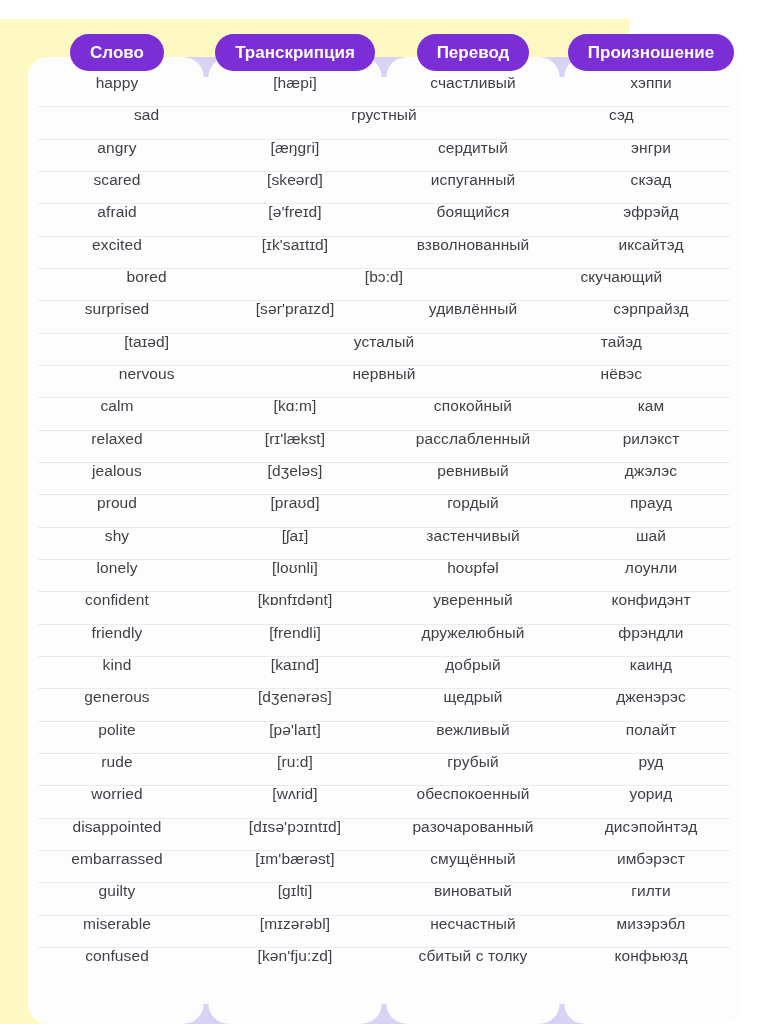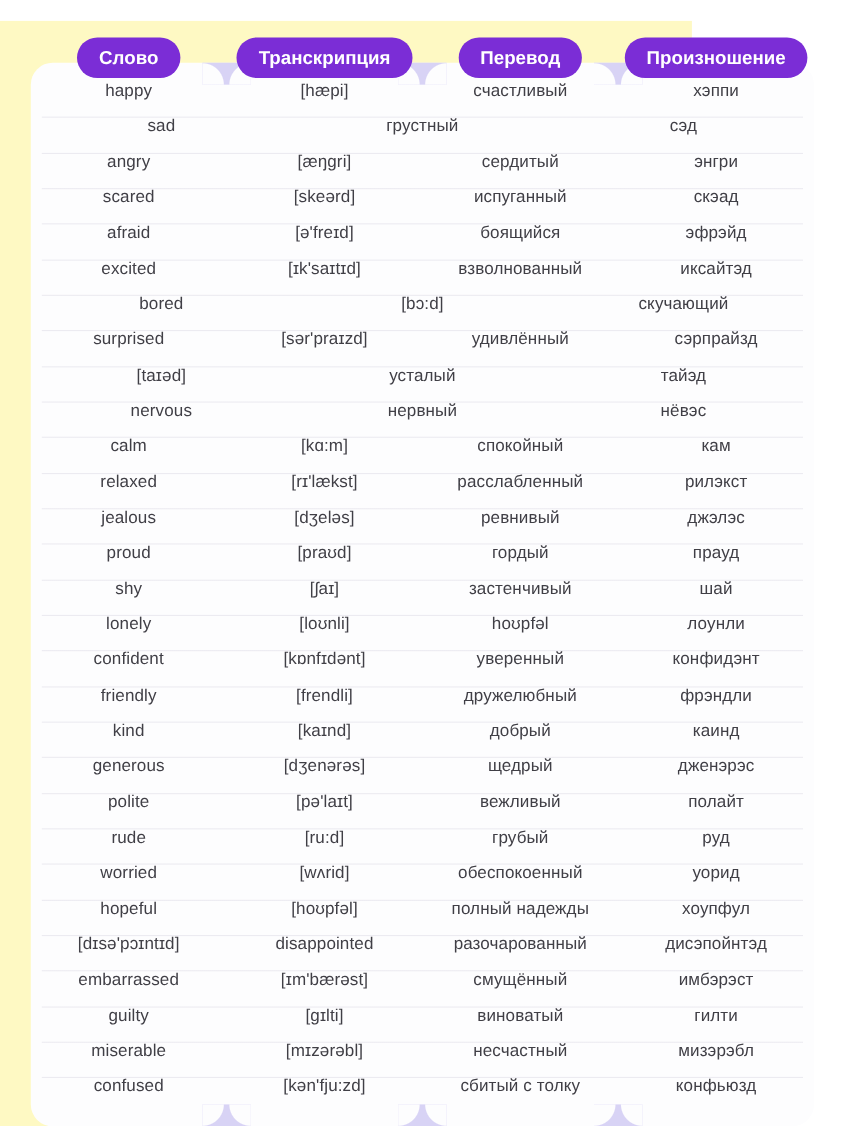--- a/index.html
+++ b/index.html
@@ -232,28 +232,22 @@
           <div class="cell">грубый</div>
           <div class="cell">руд</div>
         </div>
         <div class="row">
           <div class="cell">worried</div>
           <div class="cell">[wʌrid]</div>
           <div class="cell">обеспокоенный</div>
           <div class="cell">уорид</div>
         </div>
         <div class="row">
-          <div class="cell">hopeful</div>
-          <div class="cell">[hoʊpfəl]</div>
-          <div class="cell">полный надежды</div>
-          <div class="cell">хоупфул</div>
-        </div>
-        <div class="row">
+          <div class="cell">disappointed</div>
           <div class="cell">[dɪsə'pɔɪntɪd]</div>
-          <div class="cell">disappointed</div>
           <div class="cell">разочарованный</div>
           <div class="cell">дисэпойнтэд</div>
         </div>
         <div class="row">
           <div class="cell">embarrassed</div>
           <div class="cell">[ɪm'bærəst]</div>
           <div class="cell">смущённый</div>
           <div class="cell">имбэрэст</div>
         </div>
         <div class="row">

